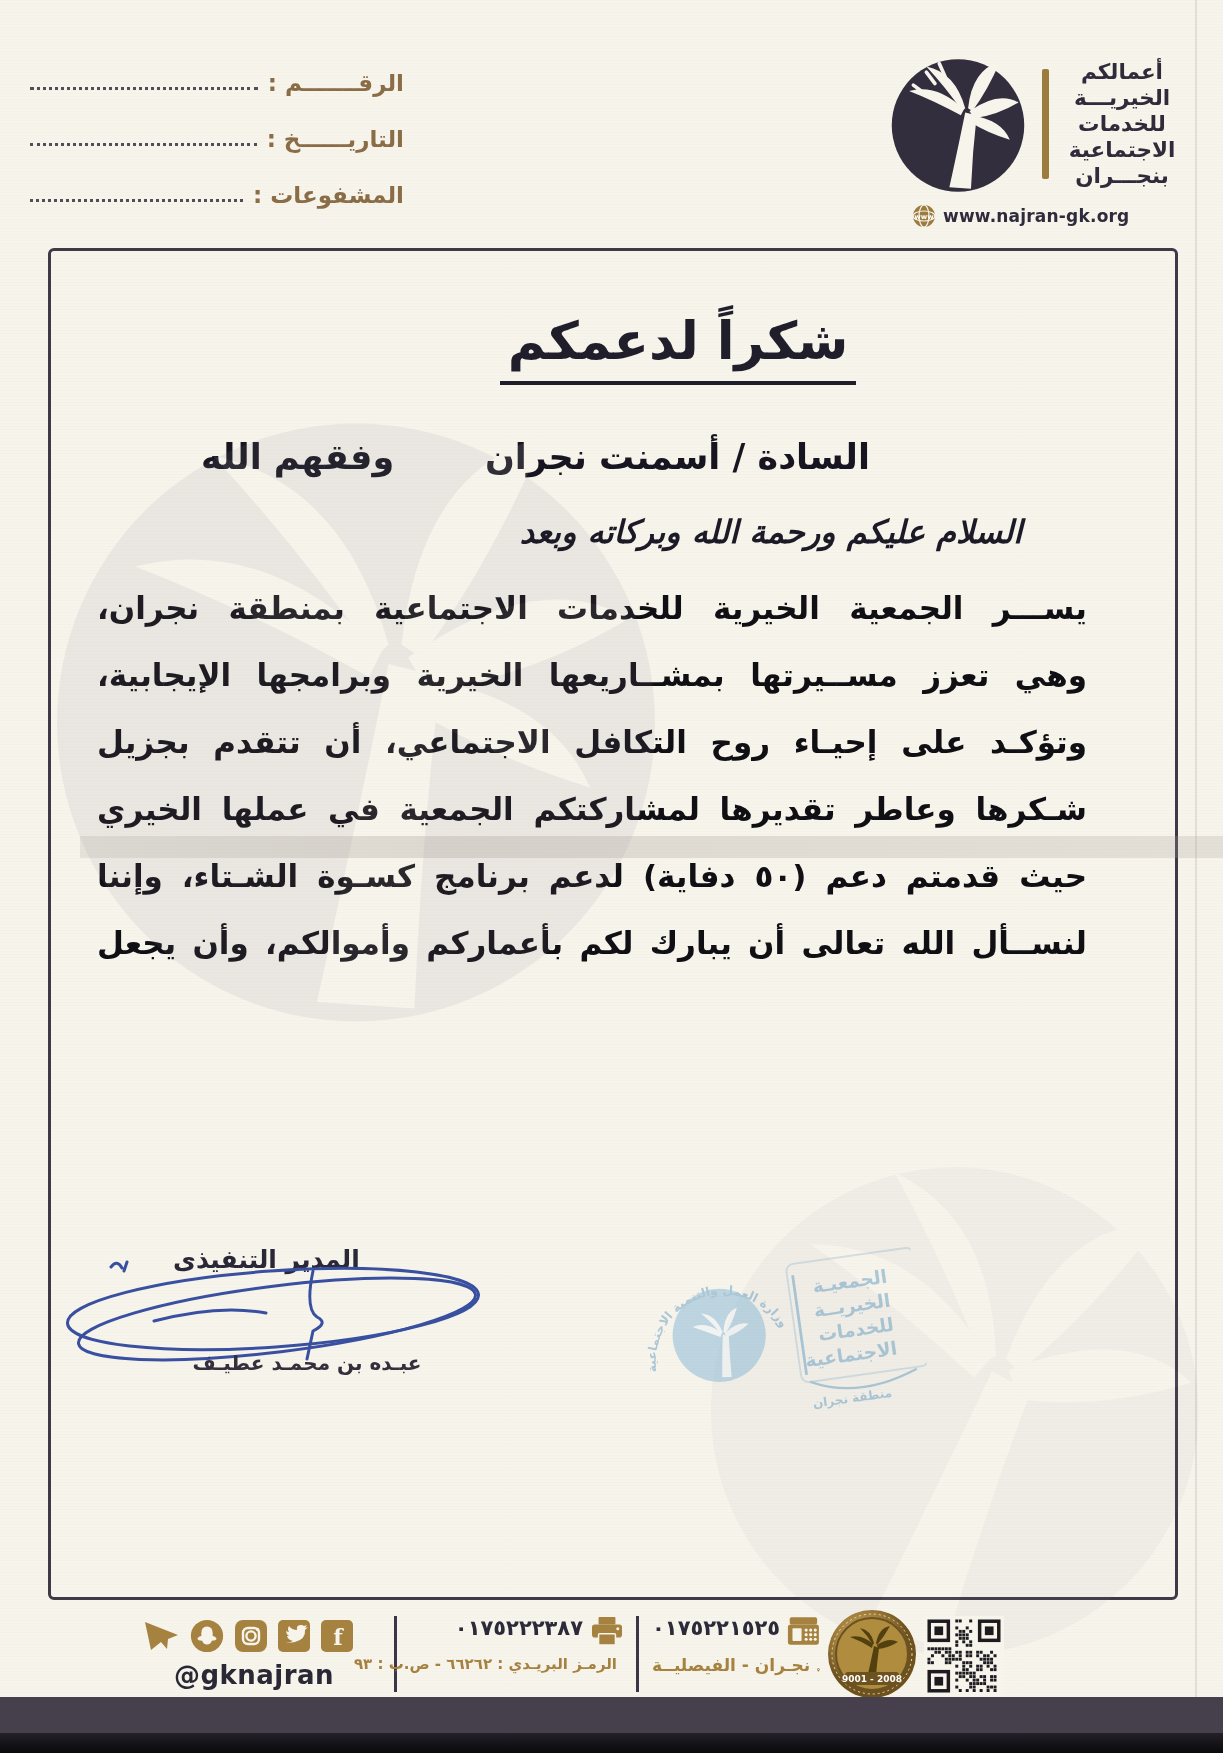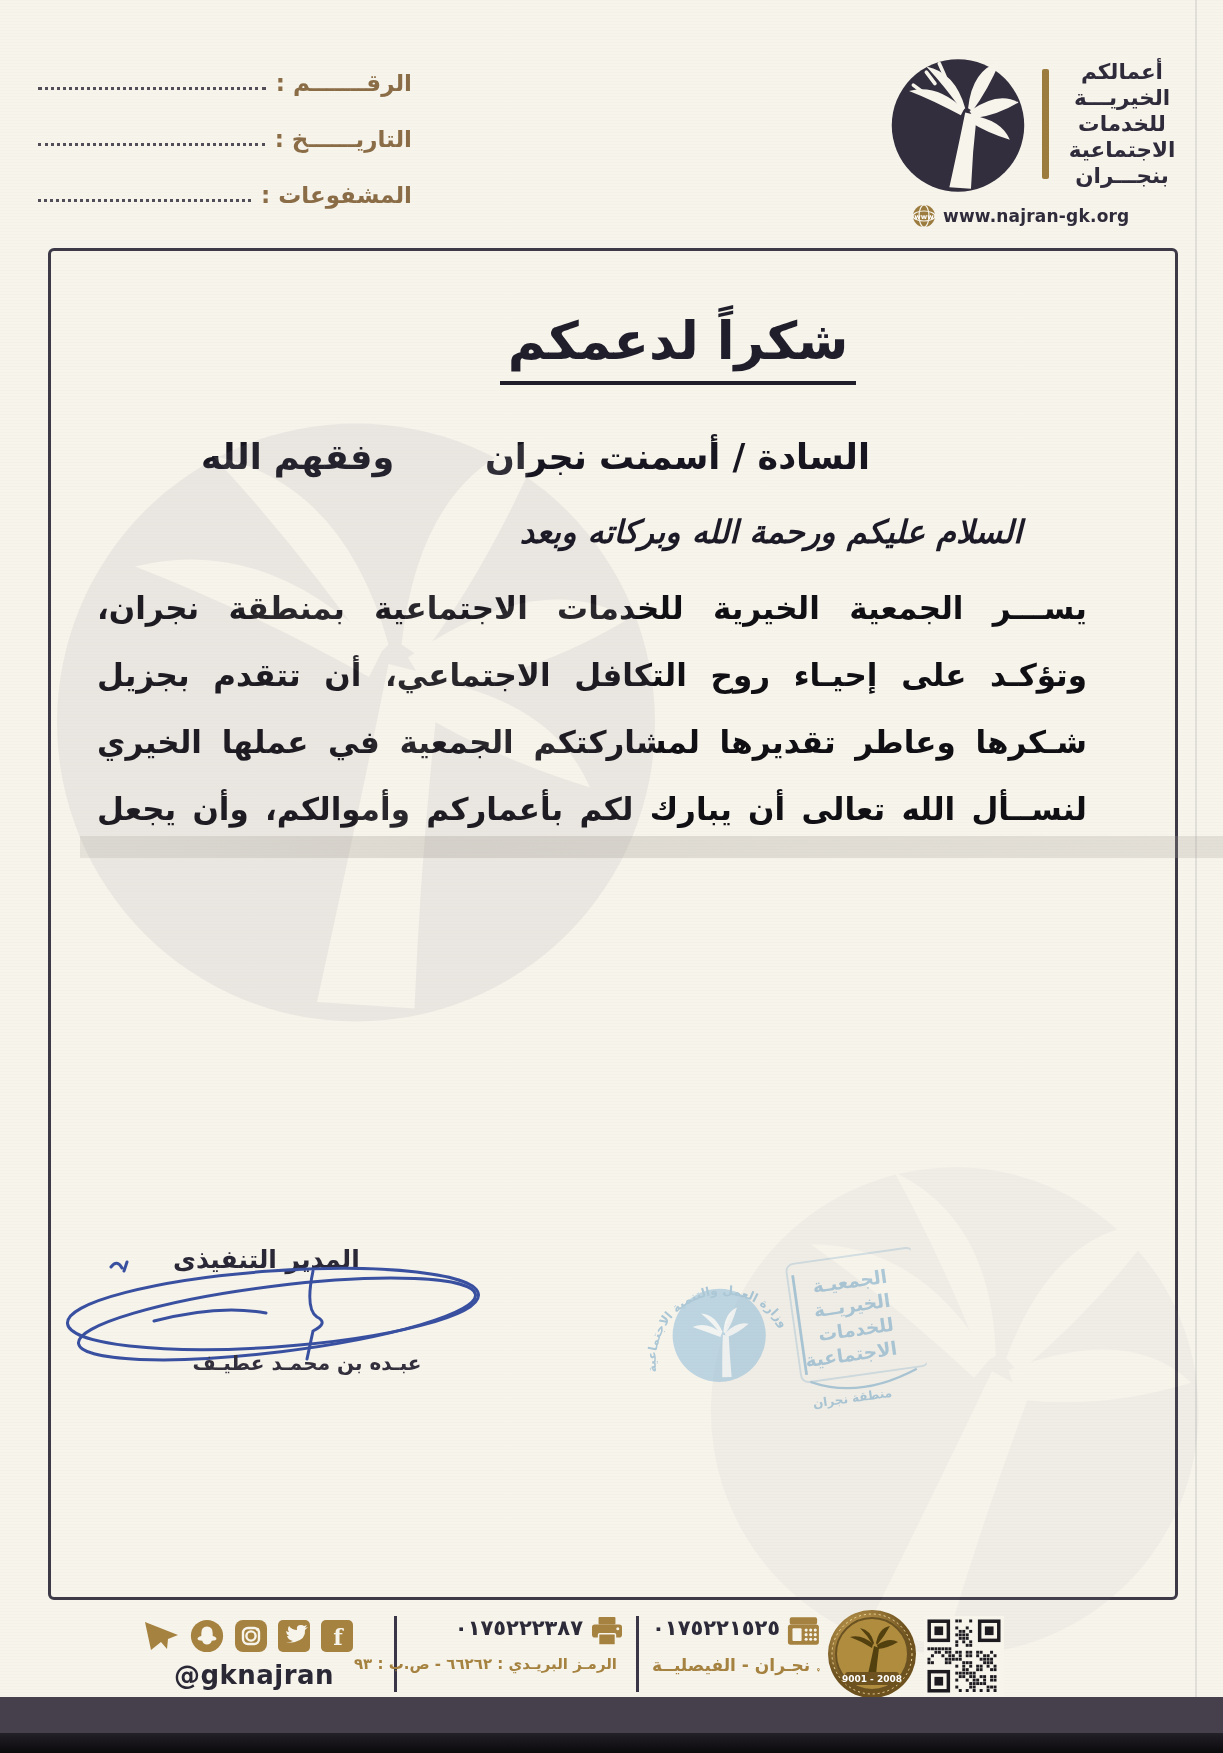--- a/index.html
+++ b/index.html
@@ -7,21 +7,21 @@
   .page {
     position: relative; width: 1223px; height: 1753px; margin: 0 auto;
     background: #f7f4ec;
     background-image: repeating-linear-gradient(0deg, rgba(60,50,40,.015) 0 1px, transparent 1px 3px);
     overflow: hidden;
     font-family: "DejaVu Sans", sans-serif;
   }
   .edge-line { position:absolute; top:0; bottom:0; right:26px; width:2px; background:rgba(40,35,50,.10); }
 
   
-  .form-fields { position:absolute; top:70px; left:34px; width:378px; direction:rtl; }
+  .form-fields { position:absolute; top:70px; left:26px; width:378px; direction:rtl; }
   .frow { display:flex; align-items:flex-end; margin-bottom:30px; }
   .flabel { font-weight:bold; font-size:23px; color:#8a6d46; white-space:nowrap; }
   .fdots { flex:1; border-bottom:3px dotted #514e5a; margin: 0 10px 6px 4px; height:1px; }
 
   
   .logo-block { position:absolute; top:52px; right:40px; }
   .logo-row { display:flex; align-items:center; }
   .palm-logo { width:144px; height:144px; }
   .gold-bar { width:7px; height:110px; background:#9c7b3e; margin:0 12px; border-radius:2px; }
   .org-lines { width:122px; text-align:center; font-weight:bold; font-size:21.5px; color:#2f2b3b; line-height:26px; direction:rtl; }
@@ -176,22 +176,24 @@
 
     <div class="addr-row">
       <span>السادة / أسمنت نجران</span>
       <span>وفقهم الله</span>
     </div>
 
     <div class="salutation">السلام عليكم ورحمة الله وبركاته وبعد</div>
 
     <div class="body-text">
       <p>يســـر الجمعية الخيرية للخدمات الاجتماعية بمنطقة نجران،</p>
+      <p>وهي تعزز مســيرتها بمشــاريعها الخيرية وبرامجها الإيجابية،</p>
       <p>وتؤكـد على إحيـاء روح التكافل الاجتماعي، أن تتقدم بجزيل</p>
       <p>شـكرها وعاطر تقديرها لمشاركتكم الجمعية في عملها الخيري</p>
+      <p>حيث قدمتم دعم (٥٠ دفاية) لدعم برنامج كسـوة الشـتاء، وإننا</p>
       <p>لنســأل الله تعالى أن يبارك لكم بأعماركم وأموالكم، وأن يجعل</p>
     </div>
 
     <div class="sig-title">المدير التنفيذى</div>
 
     <svg class="sig-scribble" viewBox="0 0 432 114">
       <g fill="none" stroke="#3950a0" stroke-width="3" stroke-linecap="round">
         <ellipse cx="214" cy="52" rx="206" ry="38" transform="rotate(-4 214 52)"></ellipse>
         <ellipse cx="218" cy="62" rx="200" ry="33" transform="rotate(-7 218 62)"></ellipse>
         <path d="M95 64 Q160 47 207 56"></path>

